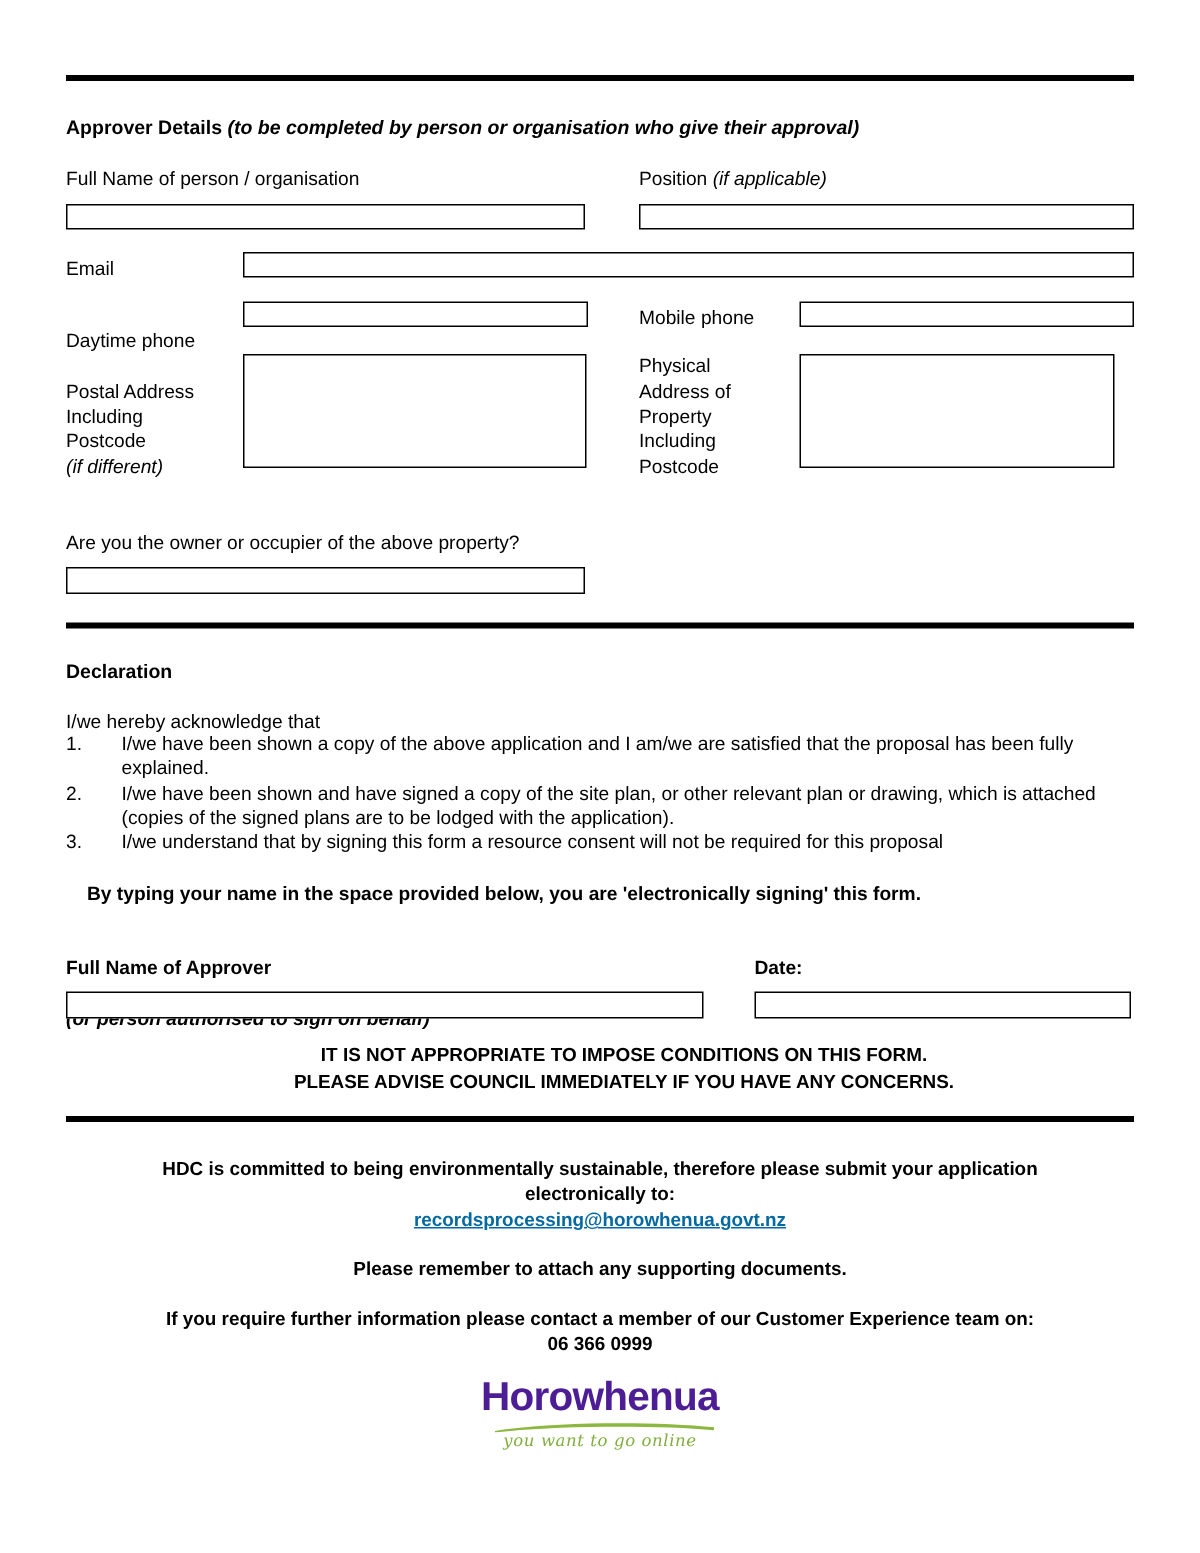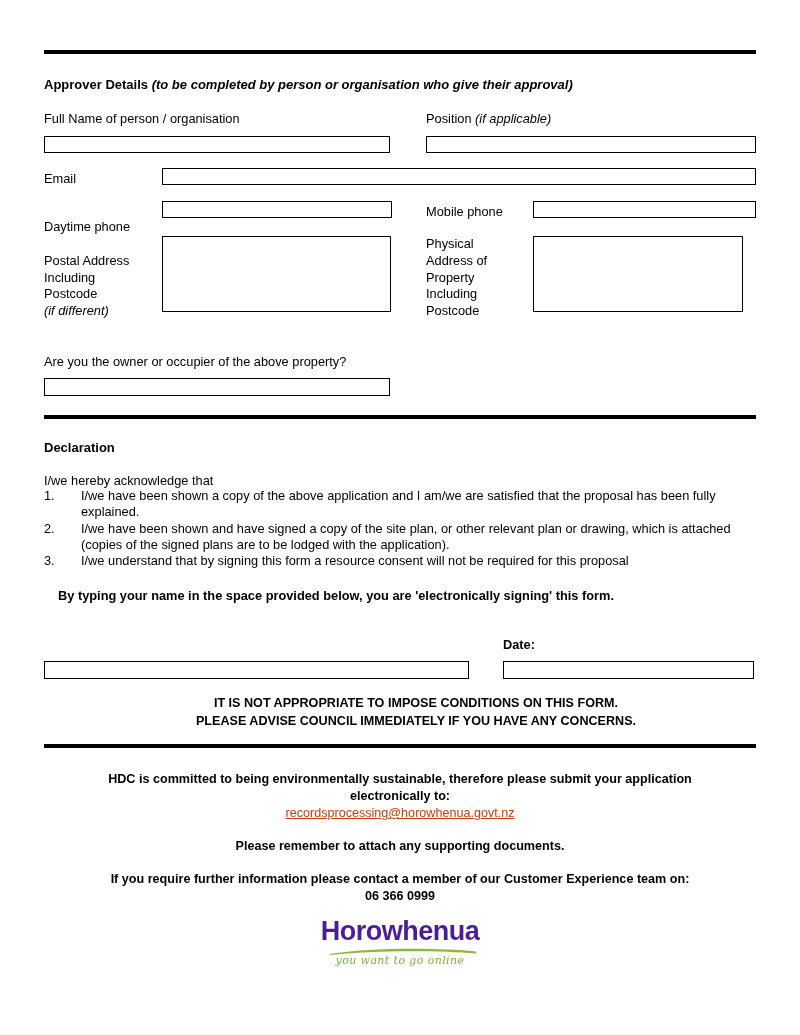--- a/index.html
+++ b/index.html
@@ -150,23 +150,23 @@
     left: 0;
     width: 712px;
     text-align: center;
     font-size: 12.6px;
     font-weight: bold;
     line-height: 17px;
   }
   #footer-submit { top: 771px; }
   #footer-email-wrap { top: 805px; }
   #footer-email {
-    color: #c2410c;
+    color: #0369a1;
     text-decoration: underline;
-    font-weight: normal;
+    font-weight: bold;
     font-size: 12.6px;
     margin-top: 16px;
   }
   #footer-attach { top: 838px; }
   #footer-contact { top: 871px; }
 
   
   #logo {
     position: absolute;
     left: 0;
@@ -271,20 +271,24 @@
         <span>I/we have been shown and have signed a copy of the site plan, or other relevant plan or drawing, which is attached (copies of the signed plans are to be lodged with the application).</span>
       </li>
       <li>
         <span class="num">3.</span>
         <span>I/we understand that by signing this form a resource consent will not be required for this proposal</span>
       </li>
     </ol>
 
     <div class="txt" id="decl-sign-note">By typing your name in the space provided below, you are 'electronically signing' this form.</div>
 
+    <div id="lbl-approver-name">
+      <span class="l1">Full Name of Approver</span><br>
+      <span class="l2">(or person authorised to sign on behalf)</span>
+    </div>
     <div class="txt" id="lbl-date">Date:</div>
     <div class="box" id="box-approver"></div>
     <div class="box" id="box-date"></div>
 
     <div class="notice" id="notice-block">
       <div>IT IS NOT APPROPRIATE TO IMPOSE CONDITIONS ON THIS FORM.</div>
       <div>PLEASE ADVISE COUNCIL IMMEDIATELY IF YOU HAVE ANY CONCERNS.</div>
     </div>
 
     <div class="rule r3"></div>

